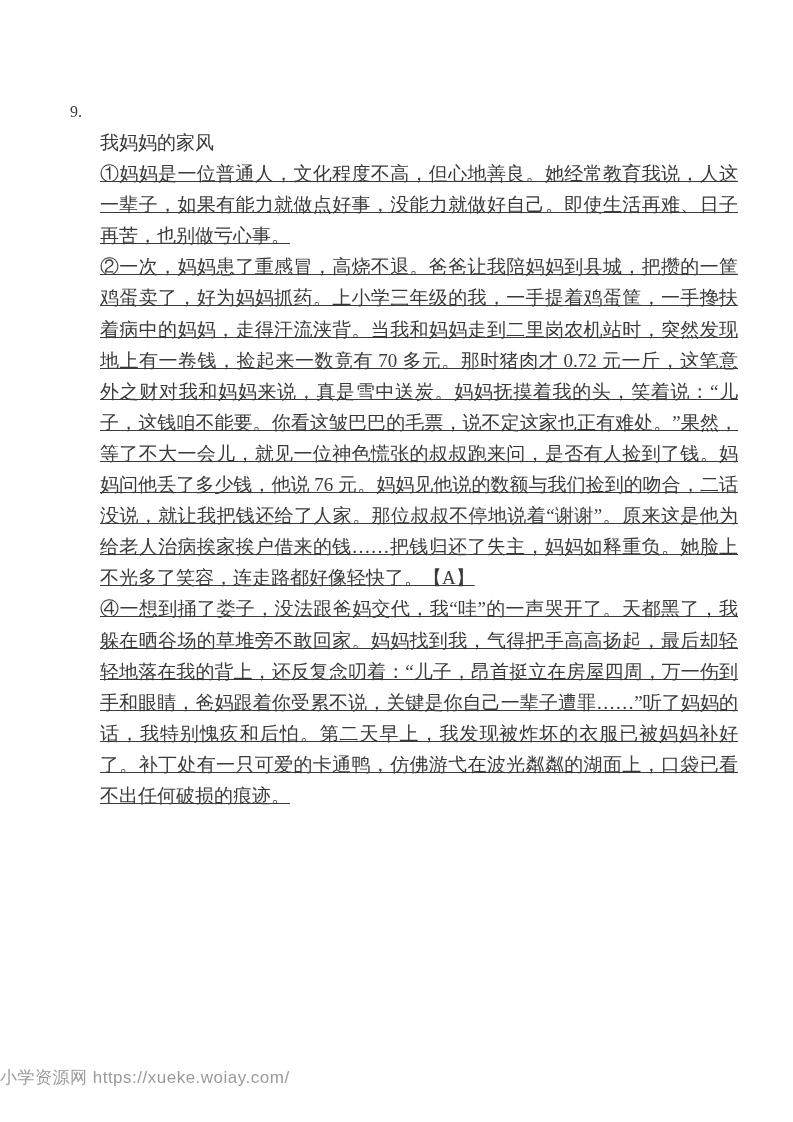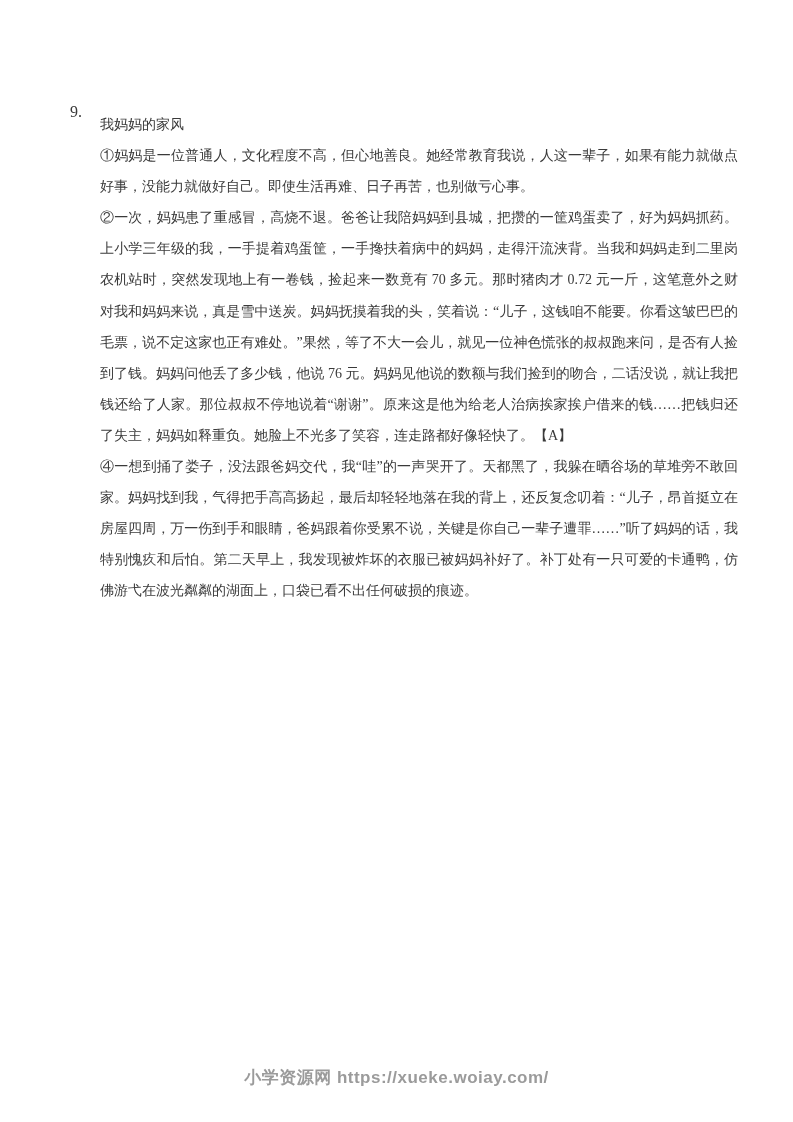--- a/index.html
+++ b/index.html
@@ -29,48 +29,47 @@
     line-height: 31px;
     color: #3a3a3a;
   }
   .qnum {
     flex: 0 0 30px;
     width: 30px;
   }
   .passage {
     position: absolute;
     left: 100px;
-    top: 109px;
+    top: 127px;
     width: 638px;
-    font-size: 14px;
+    font-size: 19px;
     line-height: 31.1px;
     color: #3a3a3a;
   }
   .passage-title {
     margin: 0;
     font-weight: normal;
   }
   .para {
     margin: 0;
     text-align: justify;
     text-justify: inter-ideograph;
     word-break: break-all;
+    text-decoration: underline;
   }
   .footer {
     position: absolute;
     left: 0;
     top: 1064px;
     width: 100%;
-    text-align: center;
     font-family: "Liberation Sans", "DejaVu Sans", sans-serif;
     font-size: 17px;
     line-height: 28px;
     color: #9b9b9b;
     letter-spacing: 0.5px;
-    font-weight: bold;
   }
 </style>
 </head>
 <body>
 
 <div class="page">
 
   <div class="question-row">
     <span class="qnum">9.</span>
   </div>

